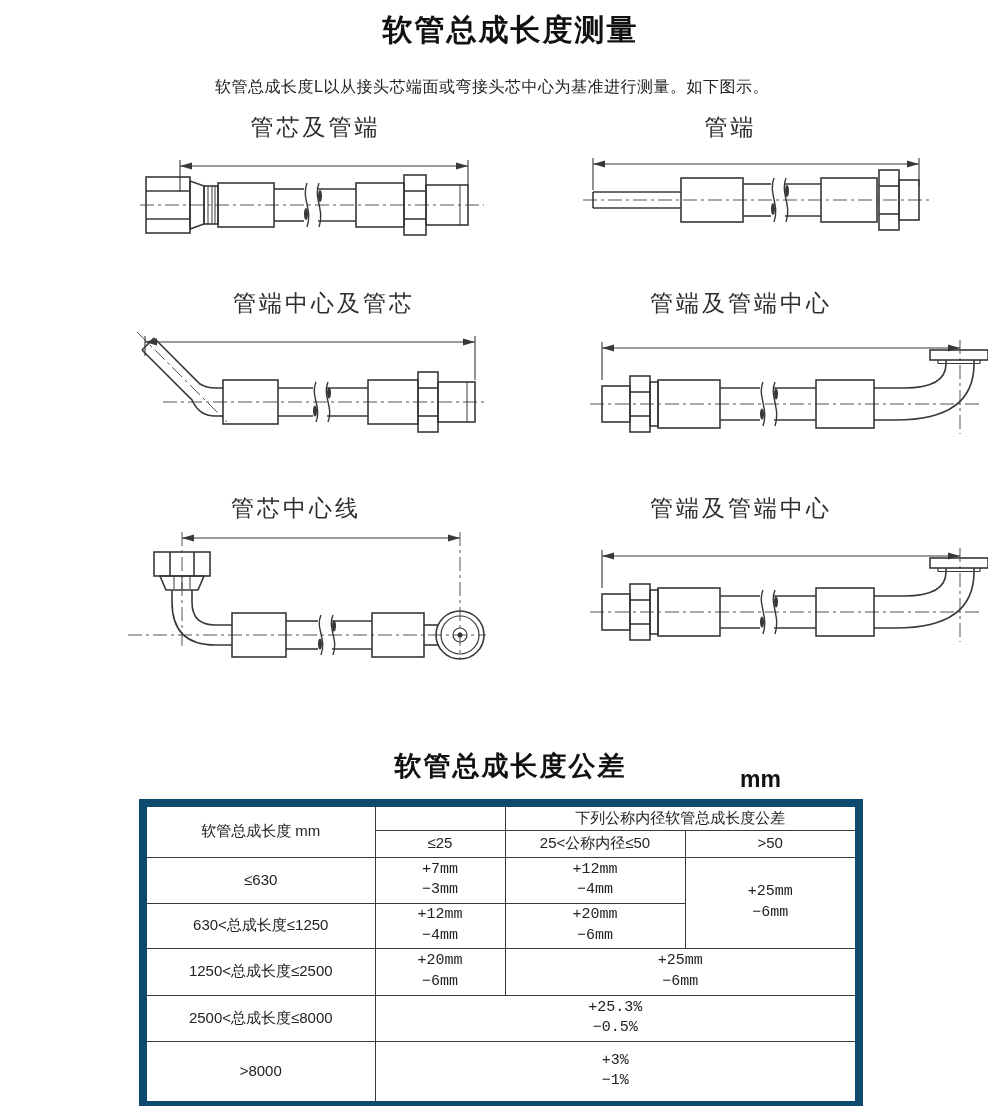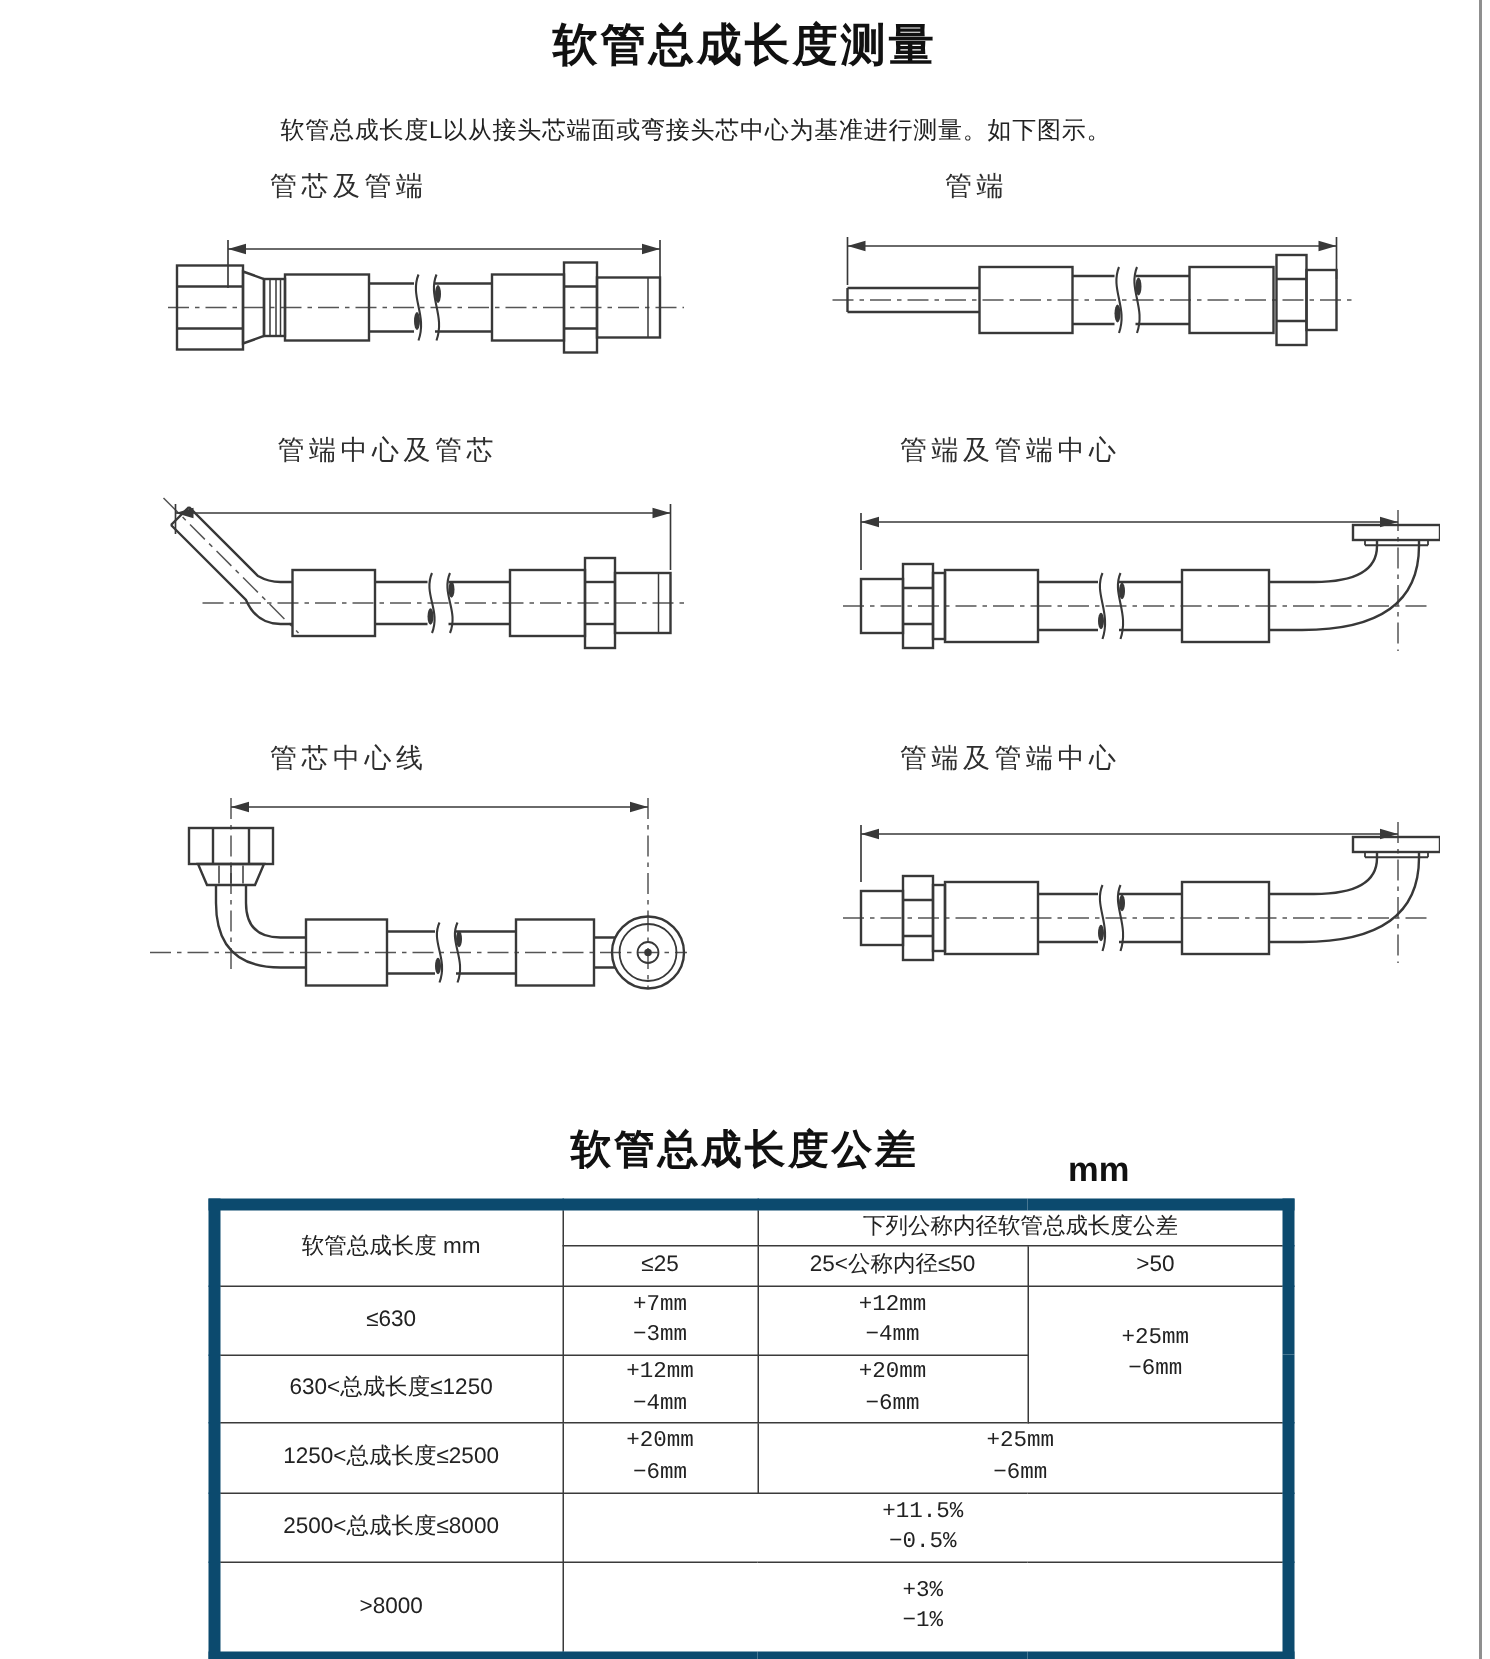--- a/index.html
+++ b/index.html
@@ -1,31 +1,31 @@
 <!DOCTYPE html>
 <html><head>
 <meta charset="utf-8">
 <style>
   html,body{margin:0;padding:0;}
   body{
     width:993px;height:1106px;position:relative;background:#ffffff;
     font-family:"Liberation Sans","DejaVu Sans",sans-serif;color:#1c1c1c;
     overflow:hidden;
   }
-  .abs{position:absolute;}
+  .abs{position:absolute;margin-left:28px;}
   .page-title{
     left:0;right:0;top:10px;text-align:center;
     font-size:30px;font-weight:bold;letter-spacing:2px;color:#111;
   }
   .intro{
     left:187px;top:77px;font-size:16px;font-weight:normal;color:#222;letter-spacing:0.5px;
   }
   .fig-label{
     font-family:"DejaVu Serif","Liberation Serif",serif;
-    font-size:18px;color:#2e2e2e;letter-spacing:3px;
+    font-size:23px;color:#2e2e2e;letter-spacing:3px;text-align:center;
   }
   svg{display:block;}
   .tol-title{
     left:0;right:0;top:748px;text-align:center;
     font-size:27px;font-weight:bold;letter-spacing:2px;color:#111;
   }
   .tol-unit{
     left:712px;top:766px;font-size:23px;font-weight:bold;color:#111;
   }
   table.tol{
@@ -299,21 +299,21 @@
       <div>−6mm</div>
     </td>
     <td class="two-line" colspan="2">
       <div>+25mm</div>
       <div>−6mm</div>
     </td>
   </tr>
   <tr style="height:46px">
     <td>2500&lt;总成长度≤8000</td>
     <td class="two-line" colspan="3">
-      <div>+11.5%</div>
+      <div>+25.3%</div>
       <div>−0.5%</div>
     </td>
   </tr>
   <tr style="height:64px">
     <td>&gt;8000</td>
     <td class="two-line" colspan="3">
       <div>+3%</div>
       <div>−1%</div>
     </td>
   </tr>

